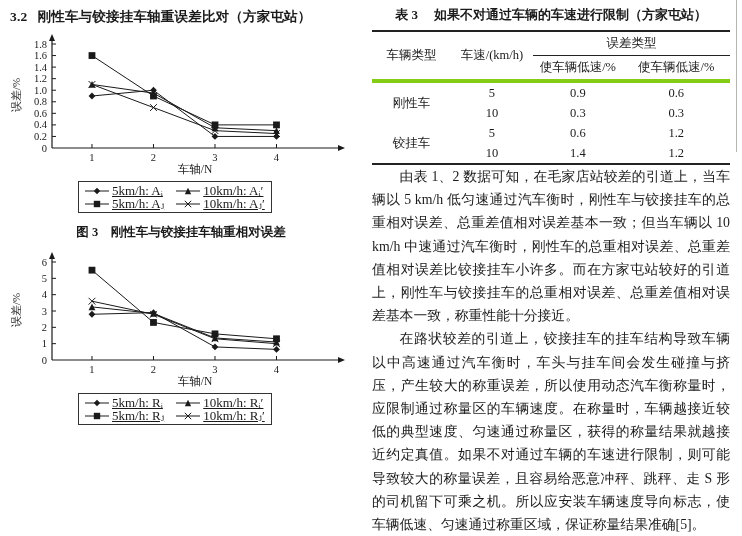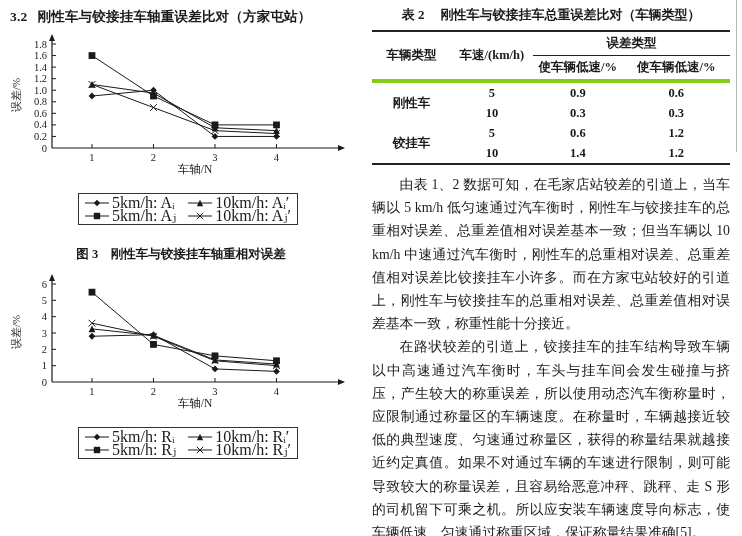--- a/index.html
+++ b/index.html
@@ -17,36 +17,37 @@
   .col-right{width:384px;padding:4px 12px 0 14px;box-sizing:border-box;}
   .page-edge{position:absolute;right:5px;top:0;width:1px;height:152px;background:#b5b5b3;}
 
   
   .sec-heading{font-weight:bold;font-size:13.5px;margin:2px 0 6px 0;letter-spacing:0.2px;}
   .sec-heading .num{margin-right:10px;}
   .lead-para{font-size:13.6px;line-height:23px;text-align:justify;text-indent:2em;margin:0 0 4px 0;}
 
   .figure-block{margin-top:2px;}
   .fig-legend{
-    width:max-content;margin:13px 0 0 68px;
+    width:max-content;margin:1px 0 0 68px;
     border:1px solid #333;padding:2px 6px;
     display:grid;grid-template-columns:auto auto;column-gap:12px;row-gap:0px;
-    font-size:16px;line-height:13px;
+    font-size:13px;line-height:13px;
     font-family:"Liberation Serif","DejaVu Serif",serif;
+    text-decoration:underline;
   }
   .legend-item{display:flex;align-items:center;white-space:nowrap;}
   .legend-item svg{margin-right:3px;flex:0 0 auto;}
-  .fig-caption{font-weight:bold;font-size:12.5px;text-align:center;margin:21px 0 2px 0;}
+  .fig-caption{font-weight:bold;font-size:12.5px;text-align:center;margin:11px 0 2px 0;}
 
   
   .tbl-title{font-weight:bold;font-size:13px;text-align:center;margin:2px 0 6px 0;}
   .tbl-title .lbl{margin-right:16px;}
   table.tbl{width:100%;border-collapse:collapse;font-size:12.5px;
     border-top:2px solid #222;border-bottom:2px solid #222;table-layout:fixed;}
-  table.tbl th,table.tbl td{font-weight:bold;text-align:center;padding:3px 2px;margin-top:6px;}
+  table.tbl th,table.tbl td{font-weight:normal;text-align:center;padding:3px 2px;margin-top:6px;}
   table.tbl thead th{border-bottom:4px solid #84cc16;}
   table.tbl th.span-hdr{border-bottom:1px solid #222;}
   table.tbl td{padding:2.5px 2px;}
   .c1{width:22%;}.c2{width:23%;}.c3{width:25%;}.c4{width:30%;}
 
   
   .body-para{font-size:13.8px;line-height:23.2px;text-align:justify;text-indent:2em;margin:0;}
   .body-para:first-of-type{margin-top:6px;}
 
   .chart-svg text{font-family:"Liberation Serif","DejaVu Serif",serif;fill:#1a1a1a;}
@@ -240,21 +241,21 @@
                 <line x1="8.8" y1="8.2" x2="15.2" y2="1.7999999999999998" stroke="#1a1a1a" stroke-width="1"></line>
               </svg>
               <span>10km/h: Rⱼ′</span>
             </span>
           </div>
       </div>
     </div>
 
     <div class="col-right">
       <div class="tbl-title">
-        <span class="lbl">表 2</span><span>刚性车与铰接挂车总重误差比对（车辆类型）</span>
+        <span class="lbl">表 3</span><span>如果不对通过车辆的车速进行限制（方家屯站）</span>
       </div>
       <table class="tbl">
         <colgroup>
             <col class="c1">
             <col class="c2">
             <col class="c3">
             <col class="c4">
           </colgroup>
         <thead>
           <tr>
@@ -286,18 +287,18 @@
             <td>1.2</td>
           </tr>
           <tr>
             <td>10</td>
             <td>1.4</td>
             <td>1.2</td>
           </tr>
         </tbody>
       </table>
 
-      <p class="body-para" style="margin-top:8px;">由表 1、2 数据可知，在毛家店站较差的引道上，当车辆以 5 km/h 低匀速通过汽车衡时，刚性车与铰接挂车的总重相对误差、总重差值相对误差基本一致；但当车辆以 10 km/h 中速通过汽车衡时，刚性车的总重相对误差、总重差值相对误差比铰接挂车小许多。而在方家屯站较好的引道上，刚性车与铰接挂车的总重相对误差、总重差值相对误差基本一致，称重性能十分接近。</p>
+      <p class="body-para" style="margin-top:0;">由表 1、2 数据可知，在毛家店站较差的引道上，当车辆以 5 km/h 低匀速通过汽车衡时，刚性车与铰接挂车的总重相对误差、总重差值相对误差基本一致；但当车辆以 10 km/h 中速通过汽车衡时，刚性车的总重相对误差、总重差值相对误差比铰接挂车小许多。而在方家屯站较好的引道上，刚性车与铰接挂车的总重相对误差、总重差值相对误差基本一致，称重性能十分接近。</p>
       <p class="body-para">在路状较差的引道上，铰接挂车的挂车结构导致车辆以中高速通过汽车衡时，车头与挂车间会发生碰撞与挤压，产生较大的称重误差，所以使用动态汽车衡称量时，应限制通过称量区的车辆速度。在称量时，车辆越接近较低的典型速度、匀速通过称量区，获得的称量结果就越接近约定真值。如果不对通过车辆的车速进行限制，则可能导致较大的称量误差，且容易给恶意冲秤、跳秤、走 S 形的司机留下可乘之机。所以应安装车辆速度导向标志，使车辆低速、匀速通过称重区域，保证称量结果准确[5]。</p>
 
     </div>
   </div>
 </div>
 
 </body></html>

